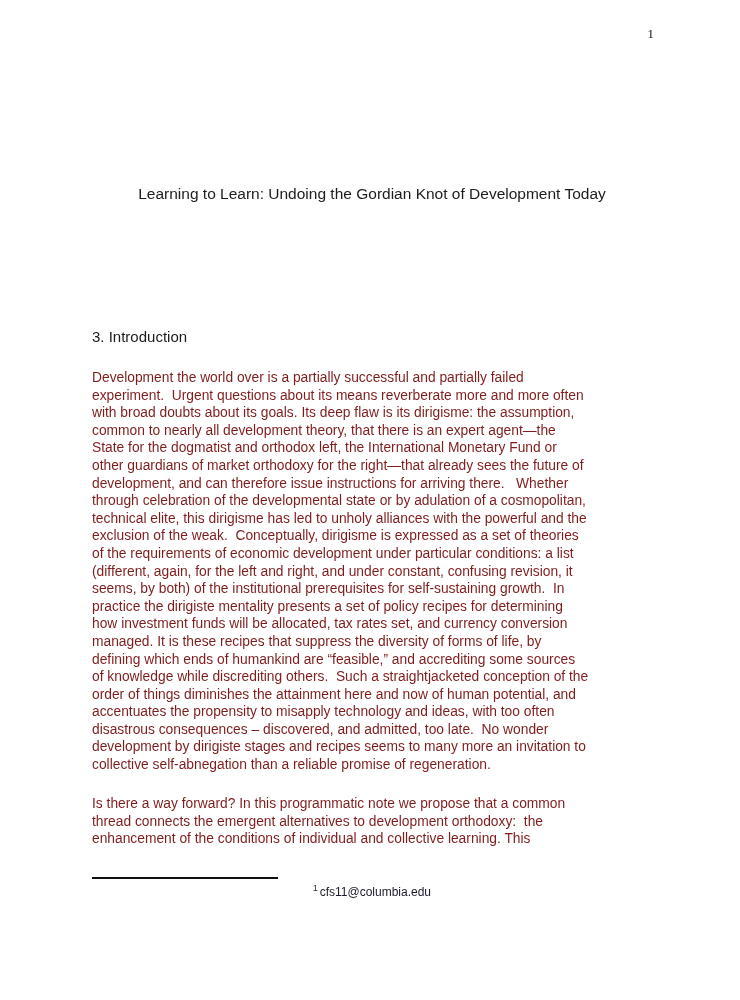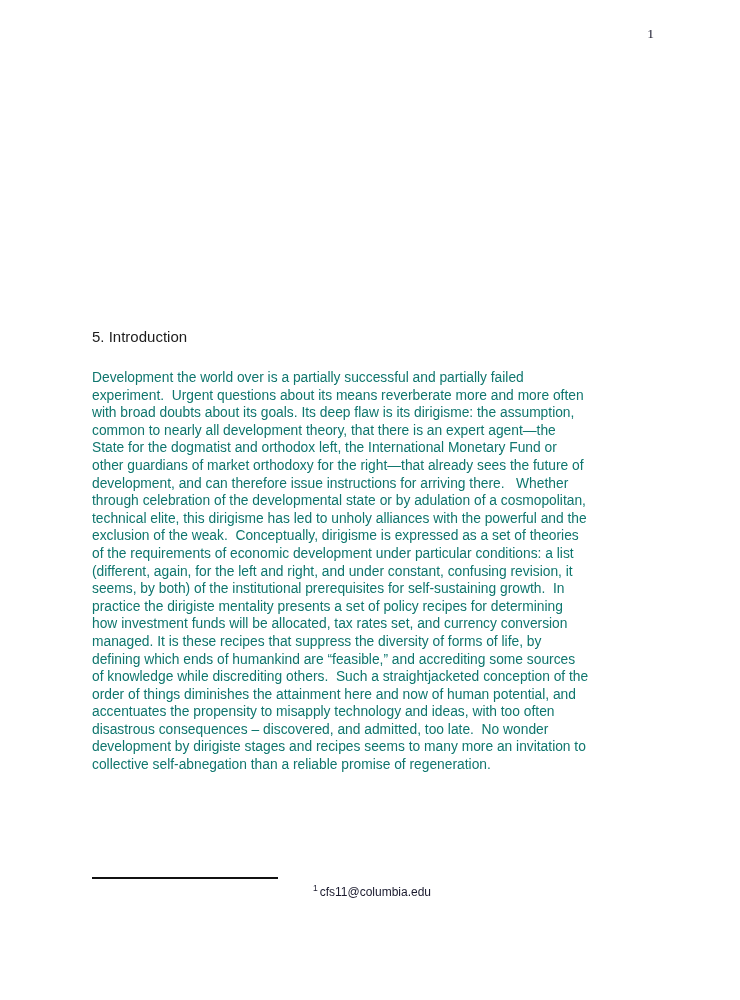--- a/index.html
+++ b/index.html
@@ -49,21 +49,21 @@
   }
   .section-heading {
     top: 328px;
     font-size: 15px;
     color: #1c1c1c;
   }
   .body-paragraph {
     font-size: 13.8px;
     line-height: 17.6px;
     white-space: pre-wrap;
-    color: #0f766e;
+    color: #7f1d1d;
   }
   .para-1 { top: 369px; }
   .para-2 { top: 795px; }
   .footnote-rule {
     position: absolute;
     left: 92px;
     top: 877px;
     width: 186px;
     height: 2px;
     background: #111111;
@@ -82,23 +82,24 @@
     margin-right: 2px;
   }
 </style>
 </head>
 <body>
 
 <div class="page">
 
   <div class="page-number">1</div>
 
+  <div class="content paper-title">Learning to Learn: Undoing the Gordian Knot of Development Today</div>
 
 
-  <div class="content section-heading">5. Introduction</div>
+  <div class="content section-heading">3. Introduction</div>
 
   <div class="content body-paragraph para-1">Development the world over is a partially successful and partially failed
 experiment.  Urgent questions about its means reverberate more and more often
 with broad doubts about its goals. Its deep flaw is its dirigisme: the assumption,
 common to nearly all development theory, that there is an expert agent—the
 State for the dogmatist and orthodox left, the International Monetary Fund or
 other guardians of market orthodoxy for the right—that already sees the future of
 development, and can therefore issue instructions for arriving there.   Whether
 through celebration of the developmental state or by adulation of a cosmopolitan,
 technical elite, this dirigisme has led to unholy alliances with the powerful and the
@@ -110,20 +111,23 @@
 how investment funds will be allocated, tax rates set, and currency conversion
 managed. It is these recipes that suppress the diversity of forms of life, by
 defining which ends of humankind are “feasible,” and accrediting some sources
 of knowledge while discrediting others.  Such a straightjacketed conception of the
 order of things diminishes the attainment here and now of human potential, and
 accentuates the propensity to misapply technology and ideas, with too often
 disastrous consequences – discovered, and admitted, too late.  No wonder
 development by dirigiste stages and recipes seems to many more an invitation to
 collective self-abnegation than a reliable promise of regeneration.</div>
 
+  <div class="content body-paragraph para-2">Is there a way forward? In this programmatic note we propose that a common
+thread connects the emergent alternatives to development orthodoxy:  the
+enhancement of the conditions of individual and collective learning. This</div>
 
   <div class="footnote-rule"></div>
 
   <div class="content footnotes">
     <div class="footnote-item">
       <sup>1</sup><span>cfs11@columbia.edu</span>
     </div>
   </div>
 
 </div>

